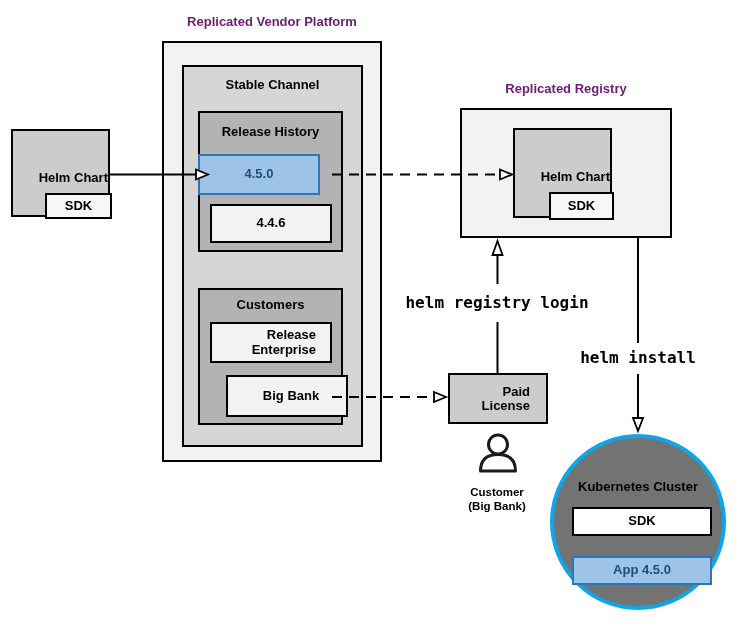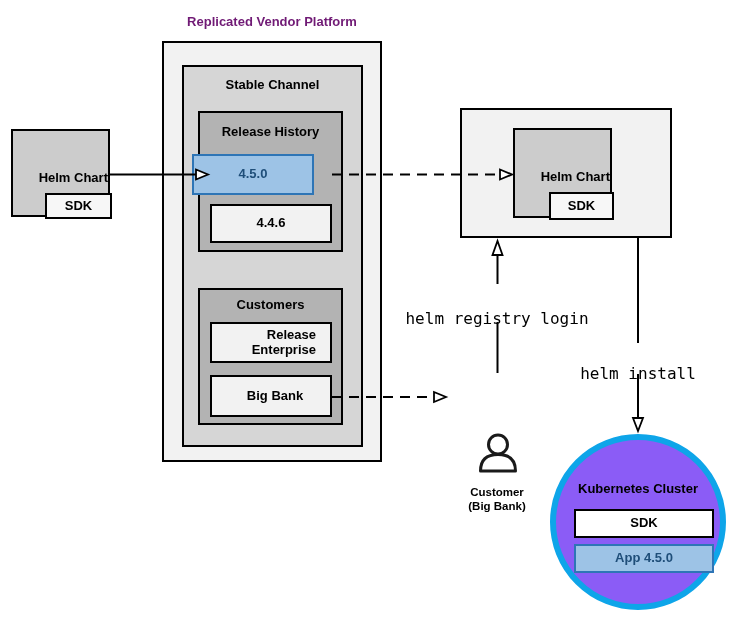--- a/index.html
+++ b/index.html
@@ -22,26 +22,26 @@
   .fill-dark{background:#b3b3b3;}
   .fill-gray{background:#cccccc;}
   .blue-box{background:#9dc3e6;border-color:#2e75b6;color:#1f4e79;}
   .sdk-sub{
     position:absolute;box-sizing:border-box;border:2px solid #000;background:#f7f7f7;
     display:flex;align-items:center;justify-content:center;
     font-weight:bold;font-size:13px;color:#000;
   }
   .free-title{position:absolute;text-align:center;font-weight:bold;font-size:13px;color:#701a75;line-height:17px;}
   .cmd{
-    position:absolute;text-align:center;font-weight:normal;font-size:16px;color:#000;
-    font-family:"DejaVu Sans Mono","Liberation Mono",monospace;line-height:17px;margin-top:16px;
+    position:absolute;text-align:center;font-weight:bold;font-size:16px;color:#000;
+    font-family:"DejaVu Sans Mono","Liberation Mono",monospace;line-height:17px;
   }
   .circle{
-    position:absolute;box-sizing:border-box;border:6px solid #0ea5e9;border-radius:50%;
-    background:#8b5cf6;
+    position:absolute;box-sizing:border-box;border:4px solid #0ea5e9;border-radius:50%;
+    background:#737373;
   }
   .caption{
     position:absolute;text-align:center;font-weight:bold;font-size:11.5px;color:#000;line-height:14px;
   }
   .wrap-narrow{display:block;width:90px;margin:0 auto;}
   .wrap-license{display:block;width:64px;margin:0 auto;line-height:13.5px;}
   svg.overlay{position:absolute;left:0;top:0;z-index:10;pointer-events:none;}
 </style>
 </head>
 <body>
@@ -51,56 +51,60 @@
   <div class="free-title" style="left:162px;top:13px;width:220px;">Replicated Vendor Platform</div>
   <div class="panel fill-light" style="left:162px;top:41px;width:220px;height:421px;"></div>
 
   <div class="panel fill-mid" style="left:182px;top:65px;width:181px;height:382px;">
     <div class="panel-title" style="top:10px;">Stable Channel</div>
   </div>
 
   <div class="panel fill-dark" style="left:198px;top:111px;width:145px;height:141px;">
     <div class="panel-title" style="top:11px;">Release History</div>
   </div>
-  <div class="box blue-box" style="left:192px;top:154px;width:122px;height:41px;border-width:2px;">4.5.0</div>
+  <div class="box blue-box" style="left:198px;top:154px;width:122px;height:41px;border-width:2px;">4.5.0</div>
   <div class="box fill-light" style="left:210px;top:204px;width:122px;height:39px;">4.4.6</div>
 
   <div class="panel fill-dark" style="left:198px;top:288px;width:145px;height:137px;">
     <div class="panel-title" style="top:7px;">Customers</div>
   </div>
   <div class="box fill-light" style="left:210px;top:322px;width:122px;height:41px;">
     <span class="wrap-narrow">Release Enterprise</span>
   </div>
-  <div class="box fill-light" style="left:210px;top:375px;width:122px;height:42px;padding-left:8px;">Big Bank</div>
+  <div class="box fill-light" style="left:226px;top:375px;width:122px;height:42px;padding-left:8px;">Big Bank</div>
 
   <div class="box fill-gray" style="left:11px;top:129px;width:99px;height:88px;align-items:flex-start;">
     <span style="position:absolute;left:0;right:0;top:40px;">Helm Chart</span>
     <div class="sdk-sub" style="left:32px;top:62px;width:67px;height:26px;">SDK</div>
   </div>
 
+  <div class="free-title" style="left:460px;top:80px;width:212px;">Replicated Registry</div>
   <div class="panel fill-light" style="left:460px;top:108px;width:212px;height:130px;"></div>
   <div class="box fill-gray" style="left:513px;top:128px;width:99px;height:90px;align-items:flex-start;">
     <span style="position:absolute;left:0;right:0;top:40px;">Helm Chart</span>
     <div class="sdk-sub" style="left:34px;top:62px;width:65px;height:28px;">SDK</div>
   </div>
 
   <div class="cmd" style="left:377px;top:294px;width:240px;">helm registry login</div>
 
   <div class="cmd" style="left:518px;top:349px;width:240px;">helm install</div>
 
+  <div class="box fill-gray" style="left:448px;top:373px;width:100px;height:51px;">
+    <span class="wrap-license">Paid License</span>
+  </div>
 
   <div class="caption" style="left:437px;top:485px;width:120px;">
     <div>Customer</div>
     <div>(Big Bank)</div>
   </div>
 
   <div class="circle" style="left:550px;top:434px;width:176px;height:176px;">
     <div class="panel-title" style="top:41px;font-size:13px;">Kubernetes Cluster</div>
     <div class="box" style="left:18px;top:69px;width:140px;height:29px;background:#ffffff;">SDK</div>
-    <div class="box blue-box" style="left:18px;top:104px;width:140px;height:29px;">App 4.5.0</div>
+    <div class="box blue-box" style="left:18px;top:118px;width:140px;height:29px;">App 4.5.0</div>
   </div>
 
   <svg class="overlay" width="747" height="634" viewBox="0 0 747 634">
 
     <g>
       <line x1="110" y1="174.5" x2="196" y2="174.5" stroke="#000" stroke-width="2"></line>
       <polygon points="196,169.5 208,174.5 196,179.5" fill="#fff" stroke="#000" stroke-width="1.8"></polygon>
     </g>
 
     <g>

